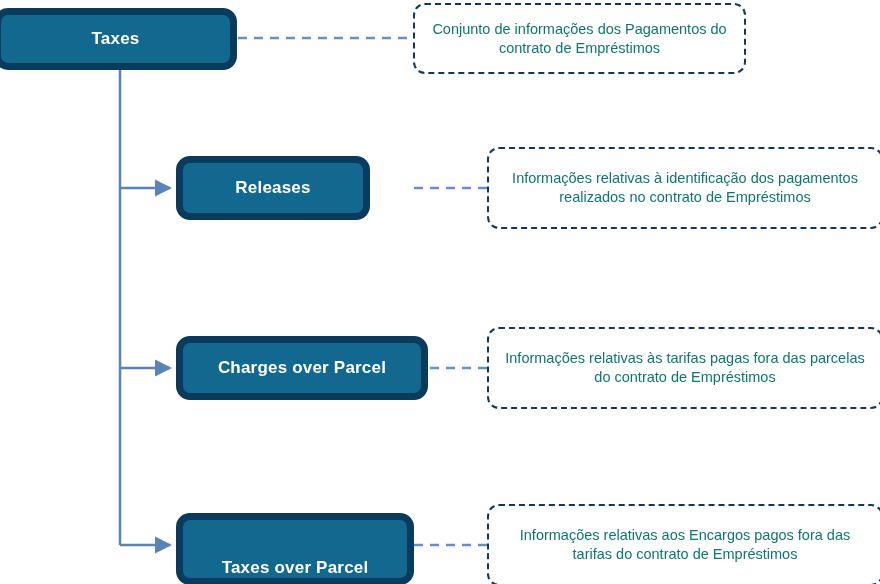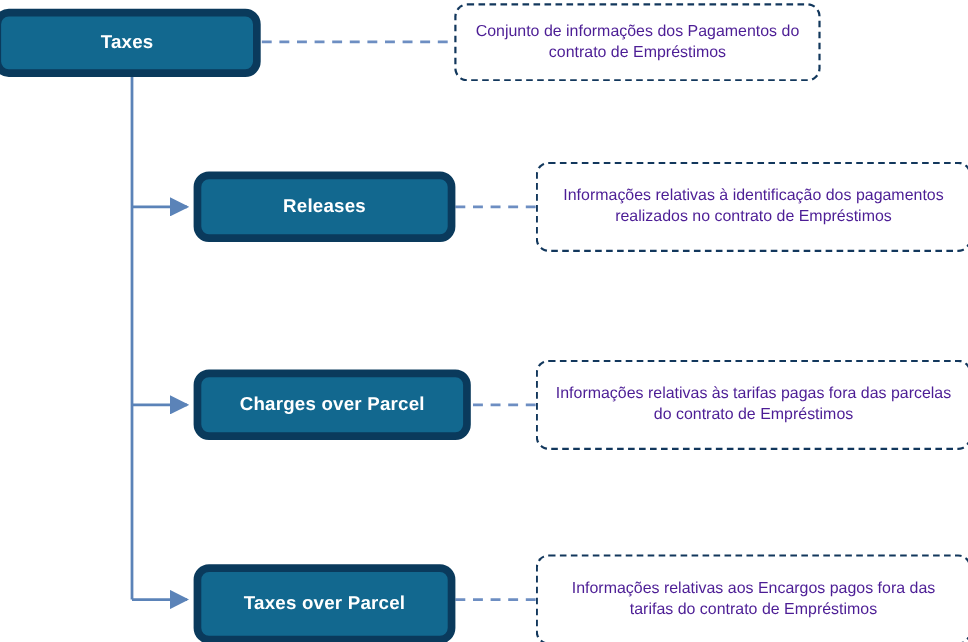--- a/index.html
+++ b/index.html
@@ -54,21 +54,21 @@
   .note {
     position: absolute;
     box-sizing: border-box;
     background: #ffffff;
     border: 2px dashed #12375c;
     border-radius: 12px;
     display: flex;
     align-items: center;
     justify-content: center;
     padding: 5px 10px;
-    color: #4c1d95;
+    color: #0f766e;
     font-size: 14.5px;
     line-height: 1.30;
     text-align: center;
   }
 
   .note-text, .node-text {
     display: block;
   }
 </style>
 </head>
@@ -94,29 +94,29 @@
     <line x1="238" y1="38" x2="412" y2="38" stroke="#6d8ec2" stroke-width="2.5" stroke-dasharray="9 7"></line>
     <line x1="414" y1="188" x2="487" y2="188" stroke="#6d8ec2" stroke-width="2.5" stroke-dasharray="9 7"></line>
     <line x1="414" y1="368" x2="487" y2="368" stroke="#6d8ec2" stroke-width="2.5" stroke-dasharray="9 7"></line>
     <line x1="414" y1="545" x2="487" y2="545" stroke="#6d8ec2" stroke-width="2.5" stroke-dasharray="9 7"></line>
   </svg>
 
   <div class="node root" style="left:-6px; top:8px; width:243px; height:62px;">
     <span class="node-text">Taxes</span>
   </div>
 
-  <div class="node" style="left:176px; top:156px; width:238px; height:64px;">
+  <div class="node" style="left:176px; top:156px; width:194px; height:64px;">
     <span class="node-text">Releases</span>
   </div>
 
   <div class="node" style="left:176px; top:336px; width:252px; height:64px;">
     <span class="node-text">Charges over Parcel</span>
   </div>
 
-  <div class="node" style="left:176px; top:513px; width:238px; height:72px;">
+  <div class="node" style="left:176px; top:513px; width:238px; height:72px;align-items:flex-end;">
     <span class="node-text">Taxes over Parcel</span>
   </div>
 
   <div class="note" style="left:413px; top:3px; width:333px; height:71px;">
     <span class="note-text">Conjunto de informações dos Pagamentos do contrato de Empréstimos</span>
   </div>
 
   <div class="note" style="left:487px; top:147px; width:396px; height:82px;">
     <span class="note-text">Informações relativas à identificação dos pagamentos realizados no contrato de Empréstimos</span>
   </div>

